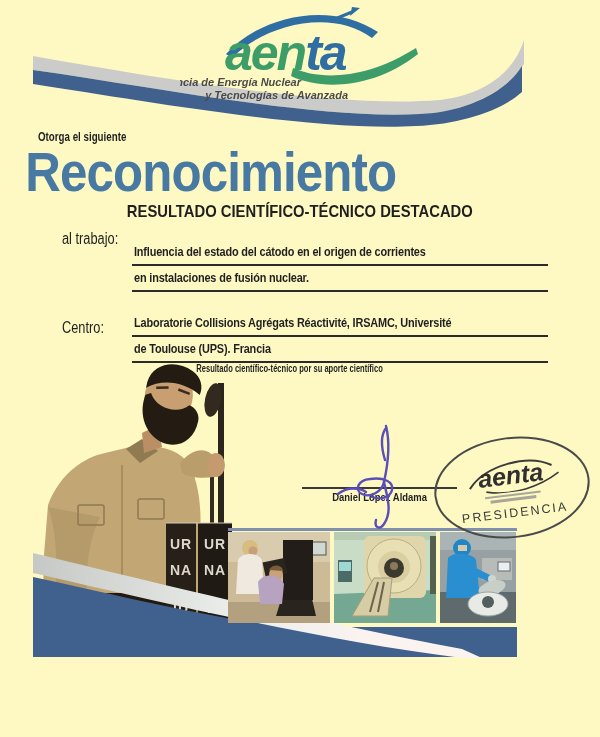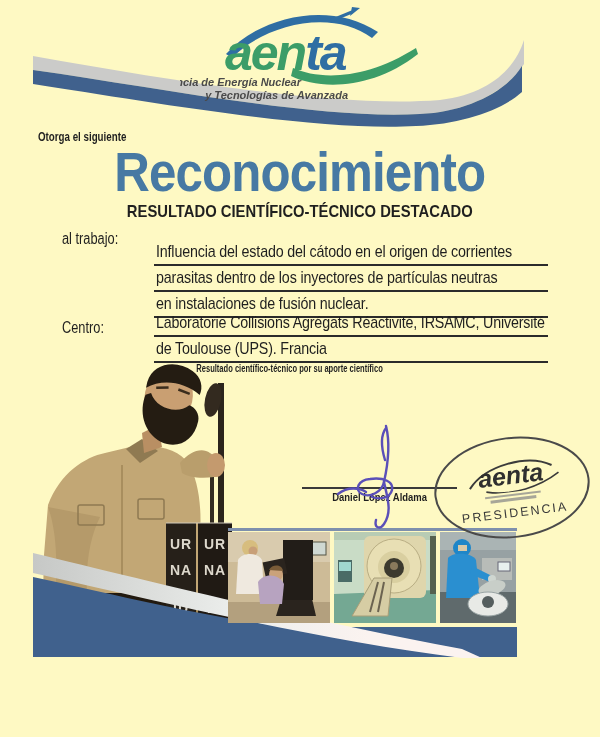--- a/index.html
+++ b/index.html
@@ -8,32 +8,32 @@
     background:#fef9c3;
     font-family:"Liberation Sans",sans-serif;color:#1f1f1f;
   }
   .abs{position:absolute;}
   .cond{display:inline-block;white-space:nowrap;transform-origin:0 50%;}
   .cond-c{display:inline-block;white-space:nowrap;transform-origin:50% 50%;}
 
   
   .intro{left:38px;top:130px;font-size:12.5px;font-weight:bold;}
   .intro .cond{transform:scaleX(.78);}
-  .title{left:0;top:144px;width:600px;text-align:center;font-size:56px;font-weight:bold;letter-spacing:-1px;line-height:1;}
+  .title{left:0;top:144px;width:600px;text-align:left;font-size:56px;font-weight:bold;letter-spacing:-1px;line-height:1;}
   .title .cond-c{transform:scaleX(.88);}
   .subtitle{left:0;top:202px;width:600px;text-align:center;font-size:17px;font-weight:bold;}
   .subtitle .cond-c{transform:scaleX(.87);}
 
   
   .field-label{font-size:16px;font-weight:normal;}
   .field-label .cond{transform:scaleX(.8);}
 
   
   .lines{left:132px;width:416px;}
-  .blank-line{height:24px;line-height:23px;border-bottom:2px solid #2b2b2b;font-size:17px;font-weight:normal;letter-spacing:-.2px;padding-left:2px;margin-left:22px;}
+  .blank-line{height:24px;line-height:23px;border-bottom:2px solid #2b2b2b;font-size:13px;font-weight:bold;letter-spacing:-.2px;padding-left:2px;}
   .blank-line .cond{transform:scaleX(.84);}
 
   .merit{left:140px;top:362px;width:300px;text-align:center;font-size:10.5px;font-weight:bold;}
   .merit .cond-c{transform:scaleX(.72);}
   .dated{left:230px;top:412px;width:240px;text-align:center;font-size:10px;font-weight:bold;}
   .dated .cond-c{transform:scaleX(.68);}
 
   
   .sig-line{left:302px;top:487px;width:155px;border-top:2px solid #3a3a3a;height:0;}
   .sig-name{left:302px;top:491px;width:155px;text-align:center;font-size:10.5px;font-weight:bold;}
@@ -82,21 +82,20 @@
   </div>
   <div class="abs subtitle z2">
     <span class="cond-c">RESULTADO CIENTÍFICO-TÉCNICO DESTACADO</span>
   </div>
 
   <div class="abs field-label z2" style="left:62px;top:230px">
     <span class="cond">al trabajo:</span>
   </div>
   <div class="abs lines z2" style="top:240px">
     <div class="blank-line"><span class="cond">Influencia del estado del cátodo en el origen de corrientes</span></div>
-    <div class="blank-line"><span class="cond">parasitas dentro de los inyectores de partículas neutras</span></div>
     <div class="blank-line"><span class="cond">en instalaciones de fusión nuclear.</span></div>
   </div>
 
   <div class="abs field-label z2" style="left:62px;top:319px">
     <span class="cond">Centro:</span>
   </div>
   <div class="abs lines z2" style="top:311px">
     <div class="blank-line"><span class="cond">Laboratorie Collisions Agrégats Réactivité, IRSAMC, Université</span></div>
     <div class="blank-line"><span class="cond">de Toulouse (UPS). Francia</span></div>
   </div>

